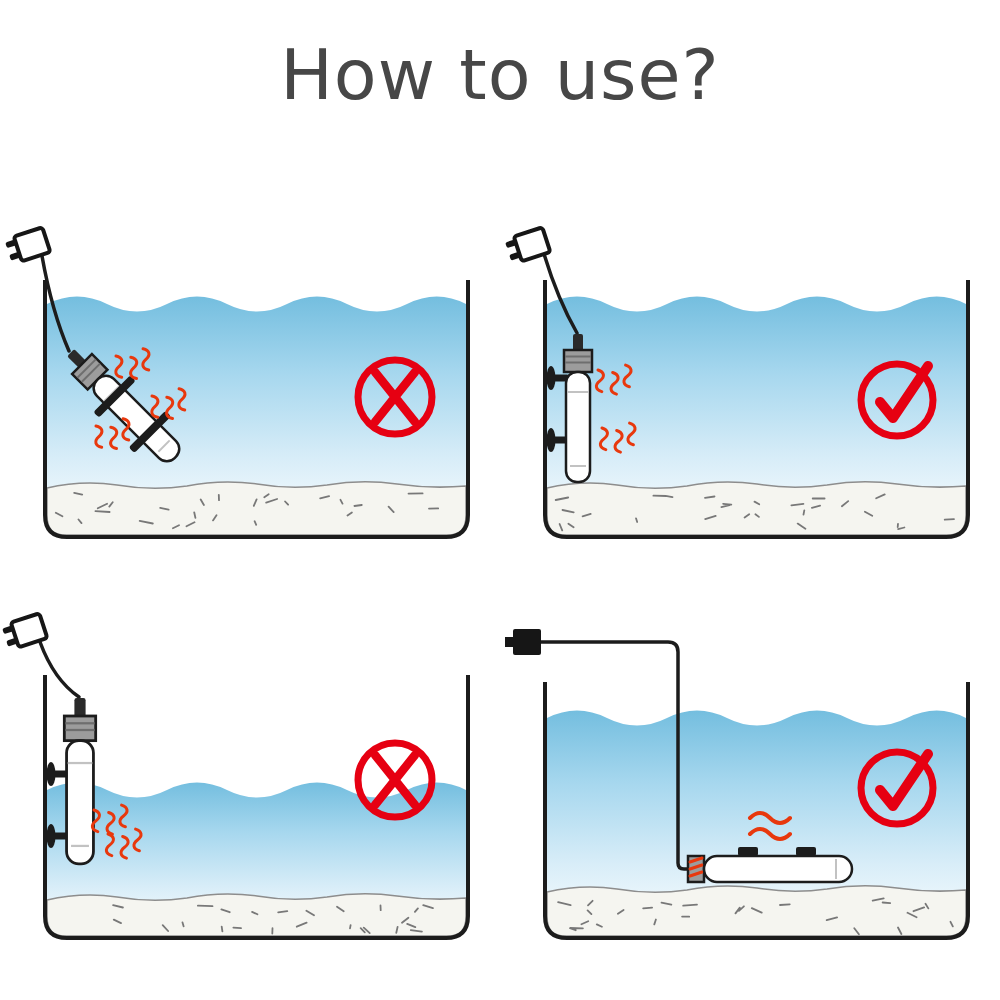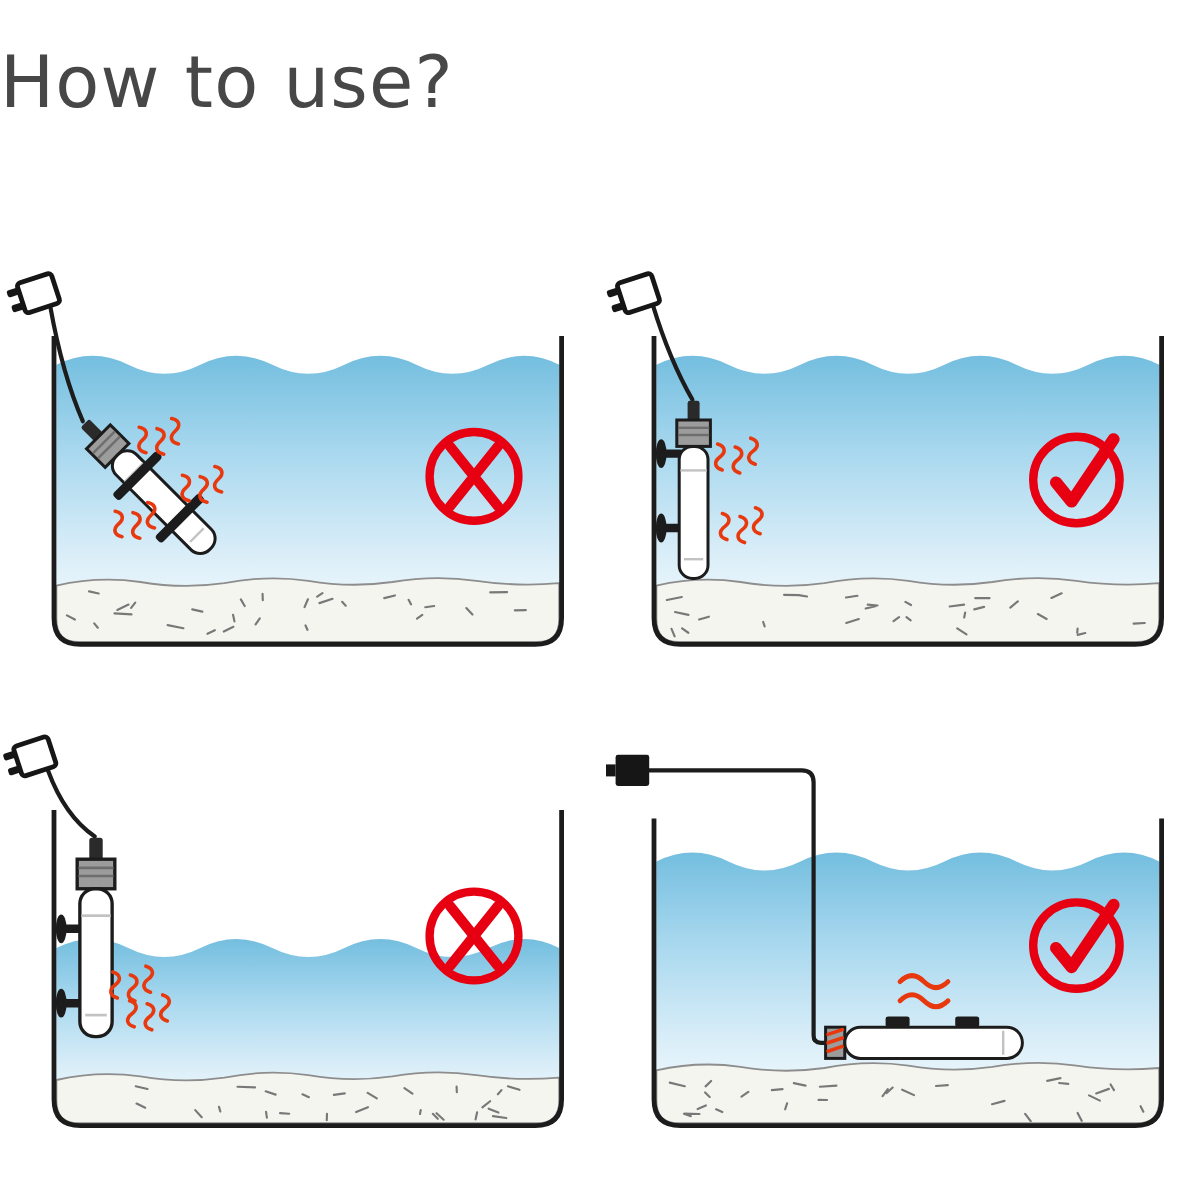--- a/index.html
+++ b/index.html
@@ -1,19 +1,19 @@
 <!DOCTYPE html>
 <html style="--title-text: #474747; --mark-red: #e60012; --heat-red: #e8380d; --outline-black: #1c1c1c; --water-deep: #74bedf; --water-mid: #a6d7ee; --water-pale: #d8edf8; --water-white: #fdffff; --gravel-fill: #f5f5f0; --gravel-edge: #8d8d8d; --heater-cap-gray: #9c9c9c;"><head>
 <meta charset="utf-8">
 <style>
   html,body{margin:0;padding:0;background:#ffffff;}
   .stage{position:relative;width:1000px;height:1000px;background:#fff;overflow:hidden;
          font-family:"DejaVu Sans", sans-serif;}
-  h1.title{position:absolute;top:34px;left:0;right:0;margin:0;text-align:left;
-           font-size:60px;font-weight:400;letter-spacing:1px;
+  h1.title{position:absolute;top:34px;left:0;right:0;margin:0;text-align:center;
+           font-size:70px;font-weight:400;letter-spacing:1px;
            color:var(--title-text,#474747);}
   figure.panel{position:absolute;margin:0;padding:0;}
   #p1{left:0;   top:200px;width:500px;height:360px;}
   #p2{left:500px;top:200px;width:500px;height:360px;}
   #p3{left:0;   top:590px;width:500px;height:370px;}
   #p4{left:500px;top:590px;width:500px;height:370px;}
   figure.panel svg{display:block;width:100%;height:100%;}
 
   
   .stop-deep {stop-color:var(--water-deep,#74bedf);}

